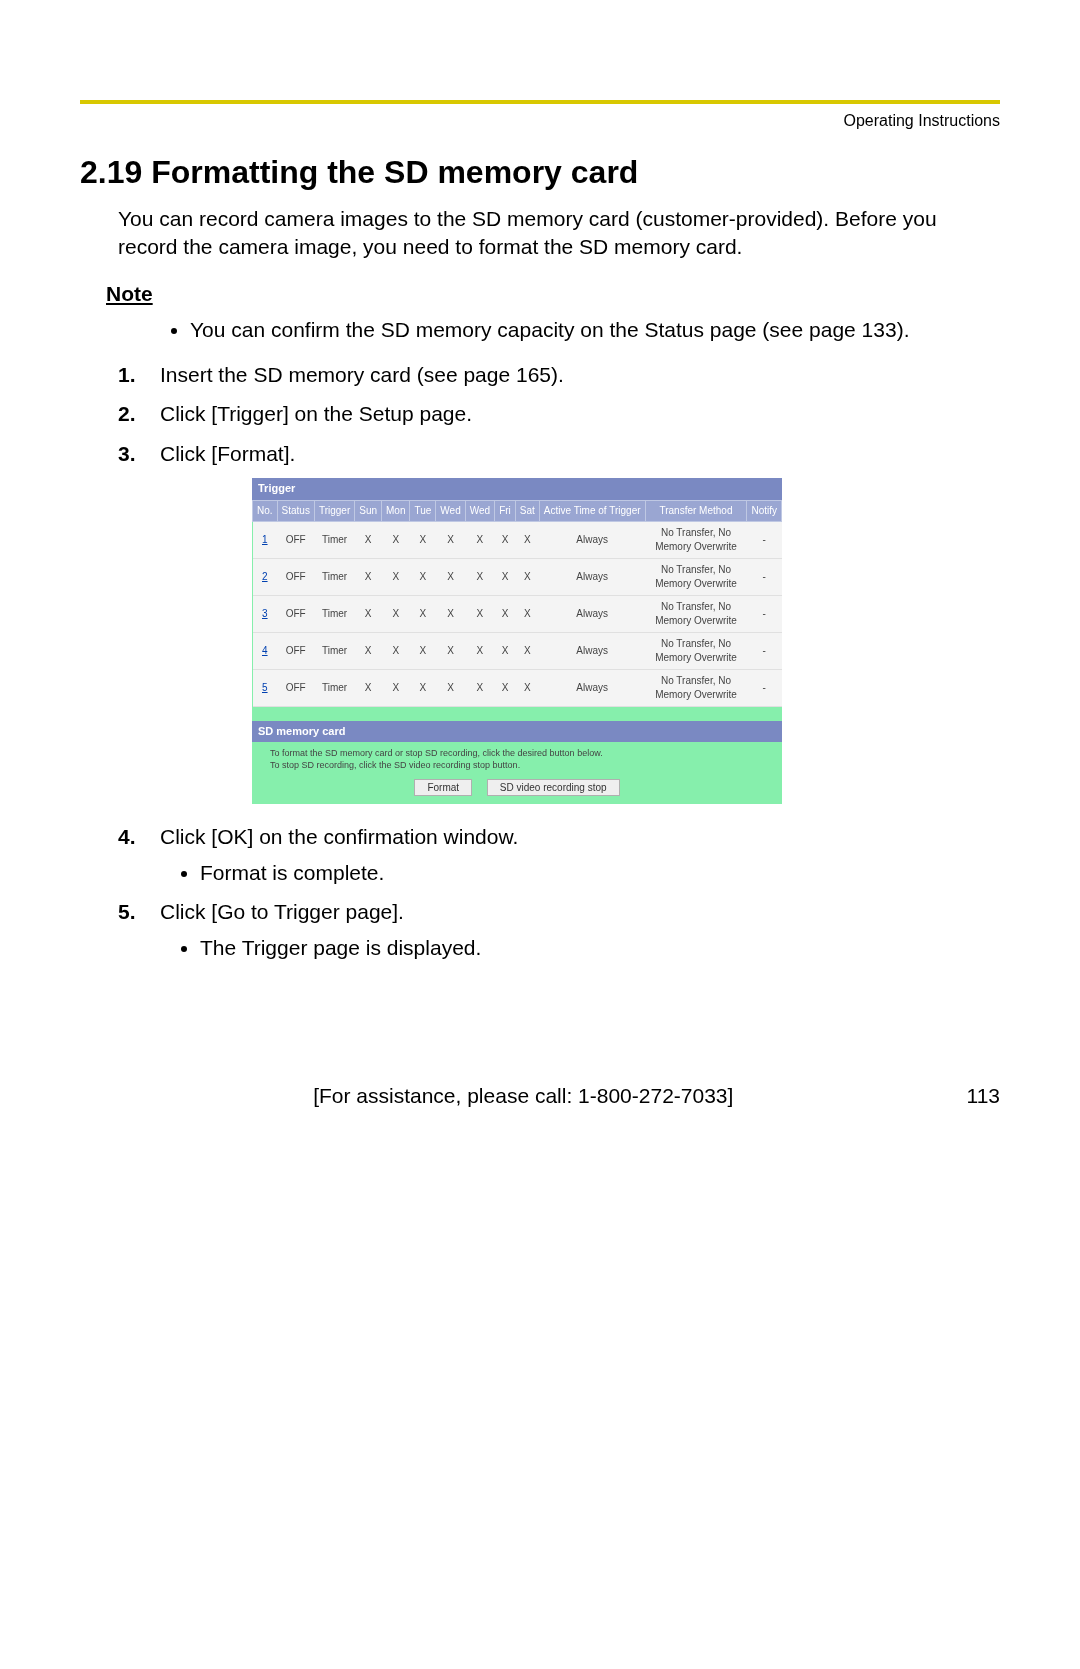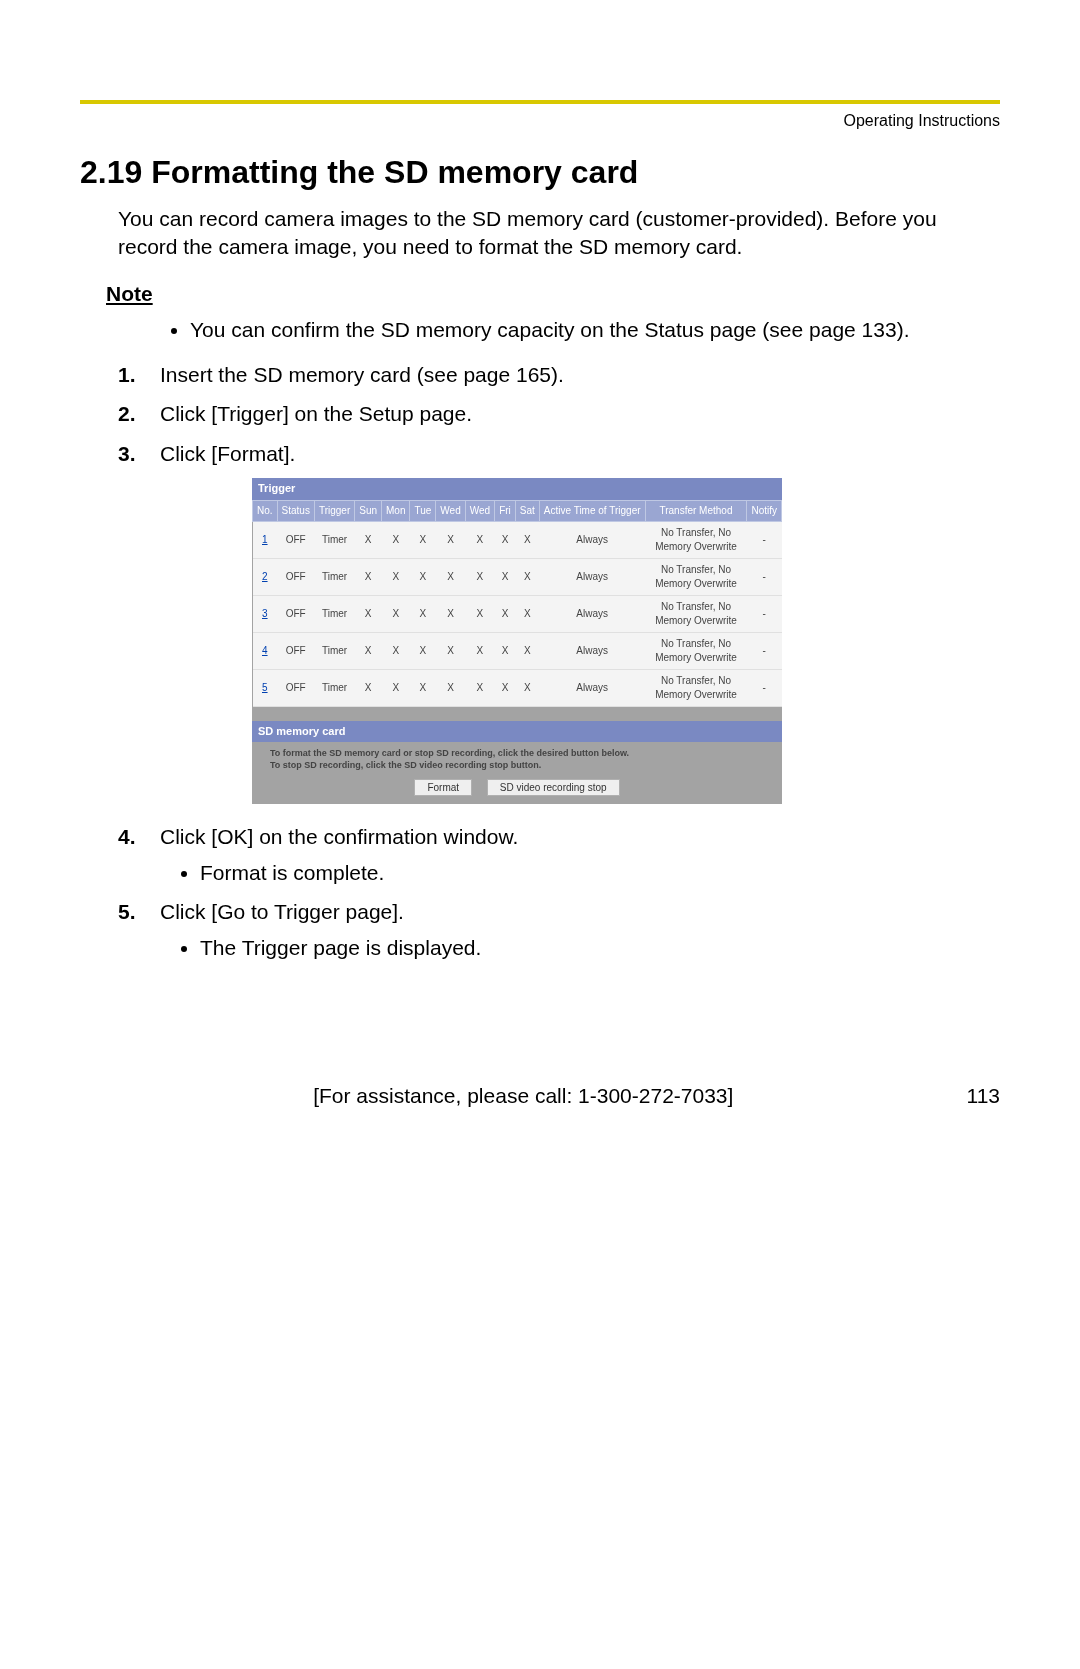--- a/index.html
+++ b/index.html
@@ -72,21 +72,21 @@
     padding: 0;
   }
 
   
   .shot {
     width: 530px;
     margin: 10px 0 18px 92px;
     font-family: Arial, Helvetica, sans-serif;
     font-size: 10px;
     color: #444;
-    background: #a3a3a3;
+    background: #86efac;
   }
   .panel-title {
     background: #7a89c2;
     color: #fff;
     font-weight: bold;
     padding: 3px 6px;
     font-size: 11px;
   }
   table.trigger-table {
     width: 100%;
@@ -109,21 +109,20 @@
     white-space: nowrap;
   }
   table.trigger-table td.link {
     color: #0040b0;
     text-decoration: underline;
   }
   .sd-desc {
     padding: 6px 10px 4px 18px;
     font-size: 9px;
     line-height: 1.3;
-    font-weight: bold;
   }
   .sd-buttons {
     text-align: center;
     padding: 4px 0 8px 0;
   }
   .sd-buttons button {
     font-size: 10px;
     padding: 2px 12px;
     margin: 0 6px;
     background: #efefef;
@@ -300,17 +299,17 @@
     <li>
       <span class="num">5.</span>
       <span>Click [Go to Trigger page].</span>
       <ul class="sub">
         <li>The Trigger page is displayed.</li>
       </ul>
     </li>
   </ol>
 
   <div class="footer">
-    <span class="assist">[For assistance, please call: 1-300-272-7033]</span>
+    <span class="assist">[For assistance, please call: 1-800-272-7033]</span>
     <span>113</span>
   </div>
 
 </div>
 
 </body></html>

